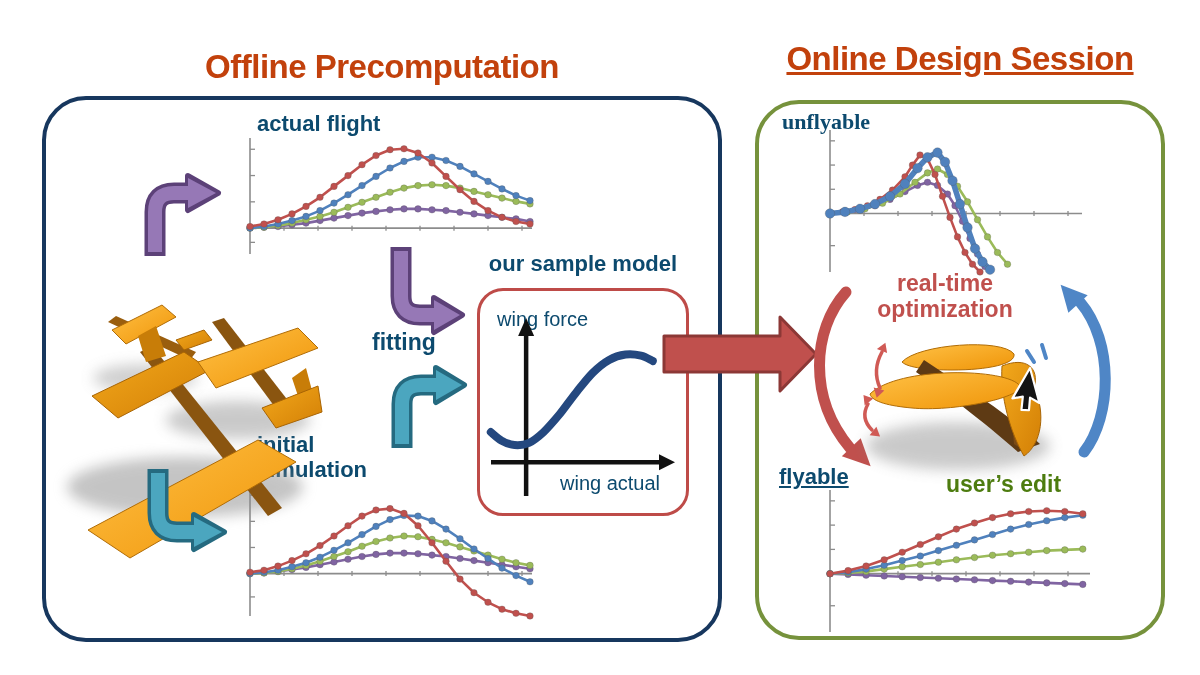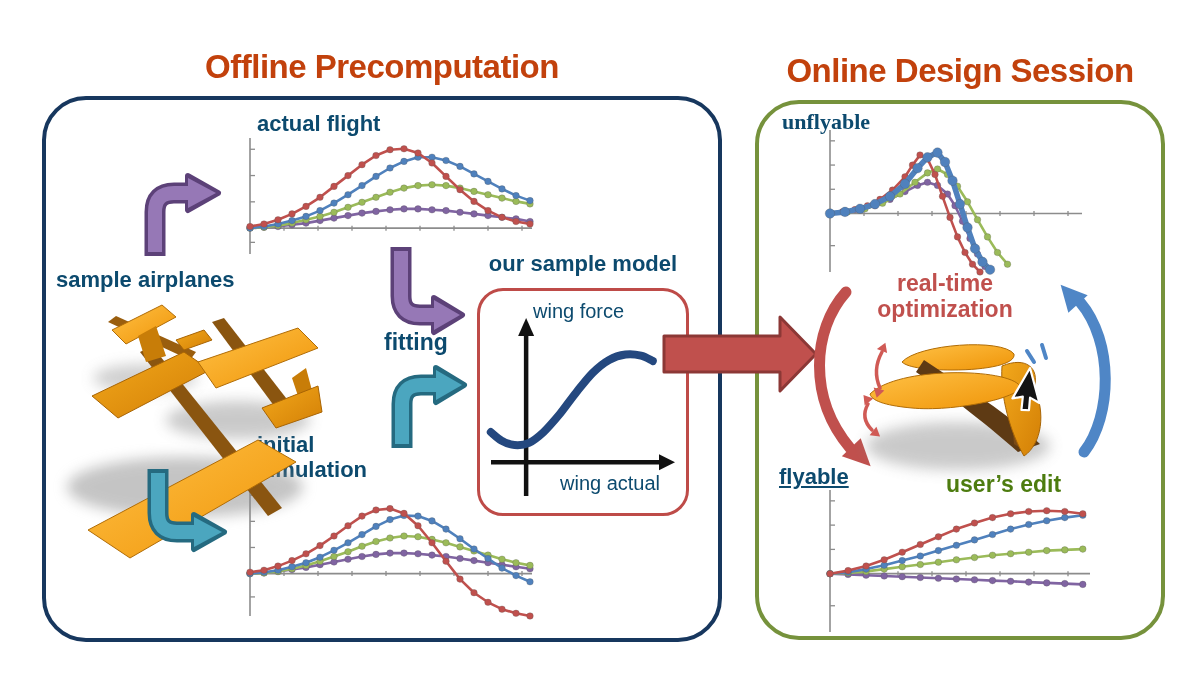--- a/index.html
+++ b/index.html
@@ -20,36 +20,35 @@
   .arc{fill:none;stroke-width:11;stroke-linecap:round;}
   .adj{fill:none;stroke-width:3.5;stroke-linecap:round;}
   .spark{stroke-width:4;stroke-linecap:round;}
 </style>
 </head>
 <body>
 
 <div class="stage">
 
   <div class="sec-title" style="left:42px;width:680px;top:48px;">Offline Precomputation</div>
-  <div class="sec-title" style="left:755px;width:410px;top:52px;">Online Design Session</div>
+  <div class="sec-title" style="left:755px;width:410px;top:40px;text-decoration:underline;">Online Design Session</div>
 
   <div class="panel" style="left: 42px; top: 96px; width: 680px; height: 546px; border-color: rgb(23, 55, 94);"></div>
   <div class="panel" style="left: 755px; top: 100px; width: 410px; height: 540px; border-color: rgb(118, 146, 60);"></div>
 
   <div class="physics-box" style="left: 477px; top: 288px; width: 212px; height: 228px; border-color: rgb(190, 75, 72);"></div>
 
   <div class="lbl" style="left:257px;top:112px;">actual flight</div>
-  <div class="lbl" style="left:56px;top:268px;">sample airplanes</div>
   <div class="lbl" style="left:257px;top:433px;">
     <div>initial</div>
     <div>simulation</div>
   </div>
-  <div class="lbl" style="left:384px;top:330px;font-size:23px;">fitting</div>
+  <div class="lbl" style="left:372px;top:330px;font-size:23px;">fitting</div>
   <div class="lbl center" style="left:462px;width:242px;top:252px;">our sample model</div>
-  <div class="lbl thin" style="left:497px;top:300px;margin-left:36px;">wing force</div>
+  <div class="lbl thin" style="left:497px;top:308px;">wing force</div>
   <div class="lbl thin" style="left:560px;top:472px;">wing actual</div>
   <div class="lbl" style="left:782px;top:110px;font-family:Liberation Serif, serif;">unflyable</div>
   <div class="lbl" style="left:779px;top:465px;text-decoration:underline;">flyable</div>
   <div class="lbl center halo" style="left: 834px; width: 222px; top: 270px; font-size: 23px; line-height: 1.15; color: rgb(192, 80, 77);">
     <div>real-time</div>
     <div>optimization</div>
   </div>
   <div class="lbl halo" style="left: 946px; top: 472px; font-size: 23px; color: #4d7c0f;">user’s edit</div>
 
   <div class="chart" style="left:244px;top:138px;">

